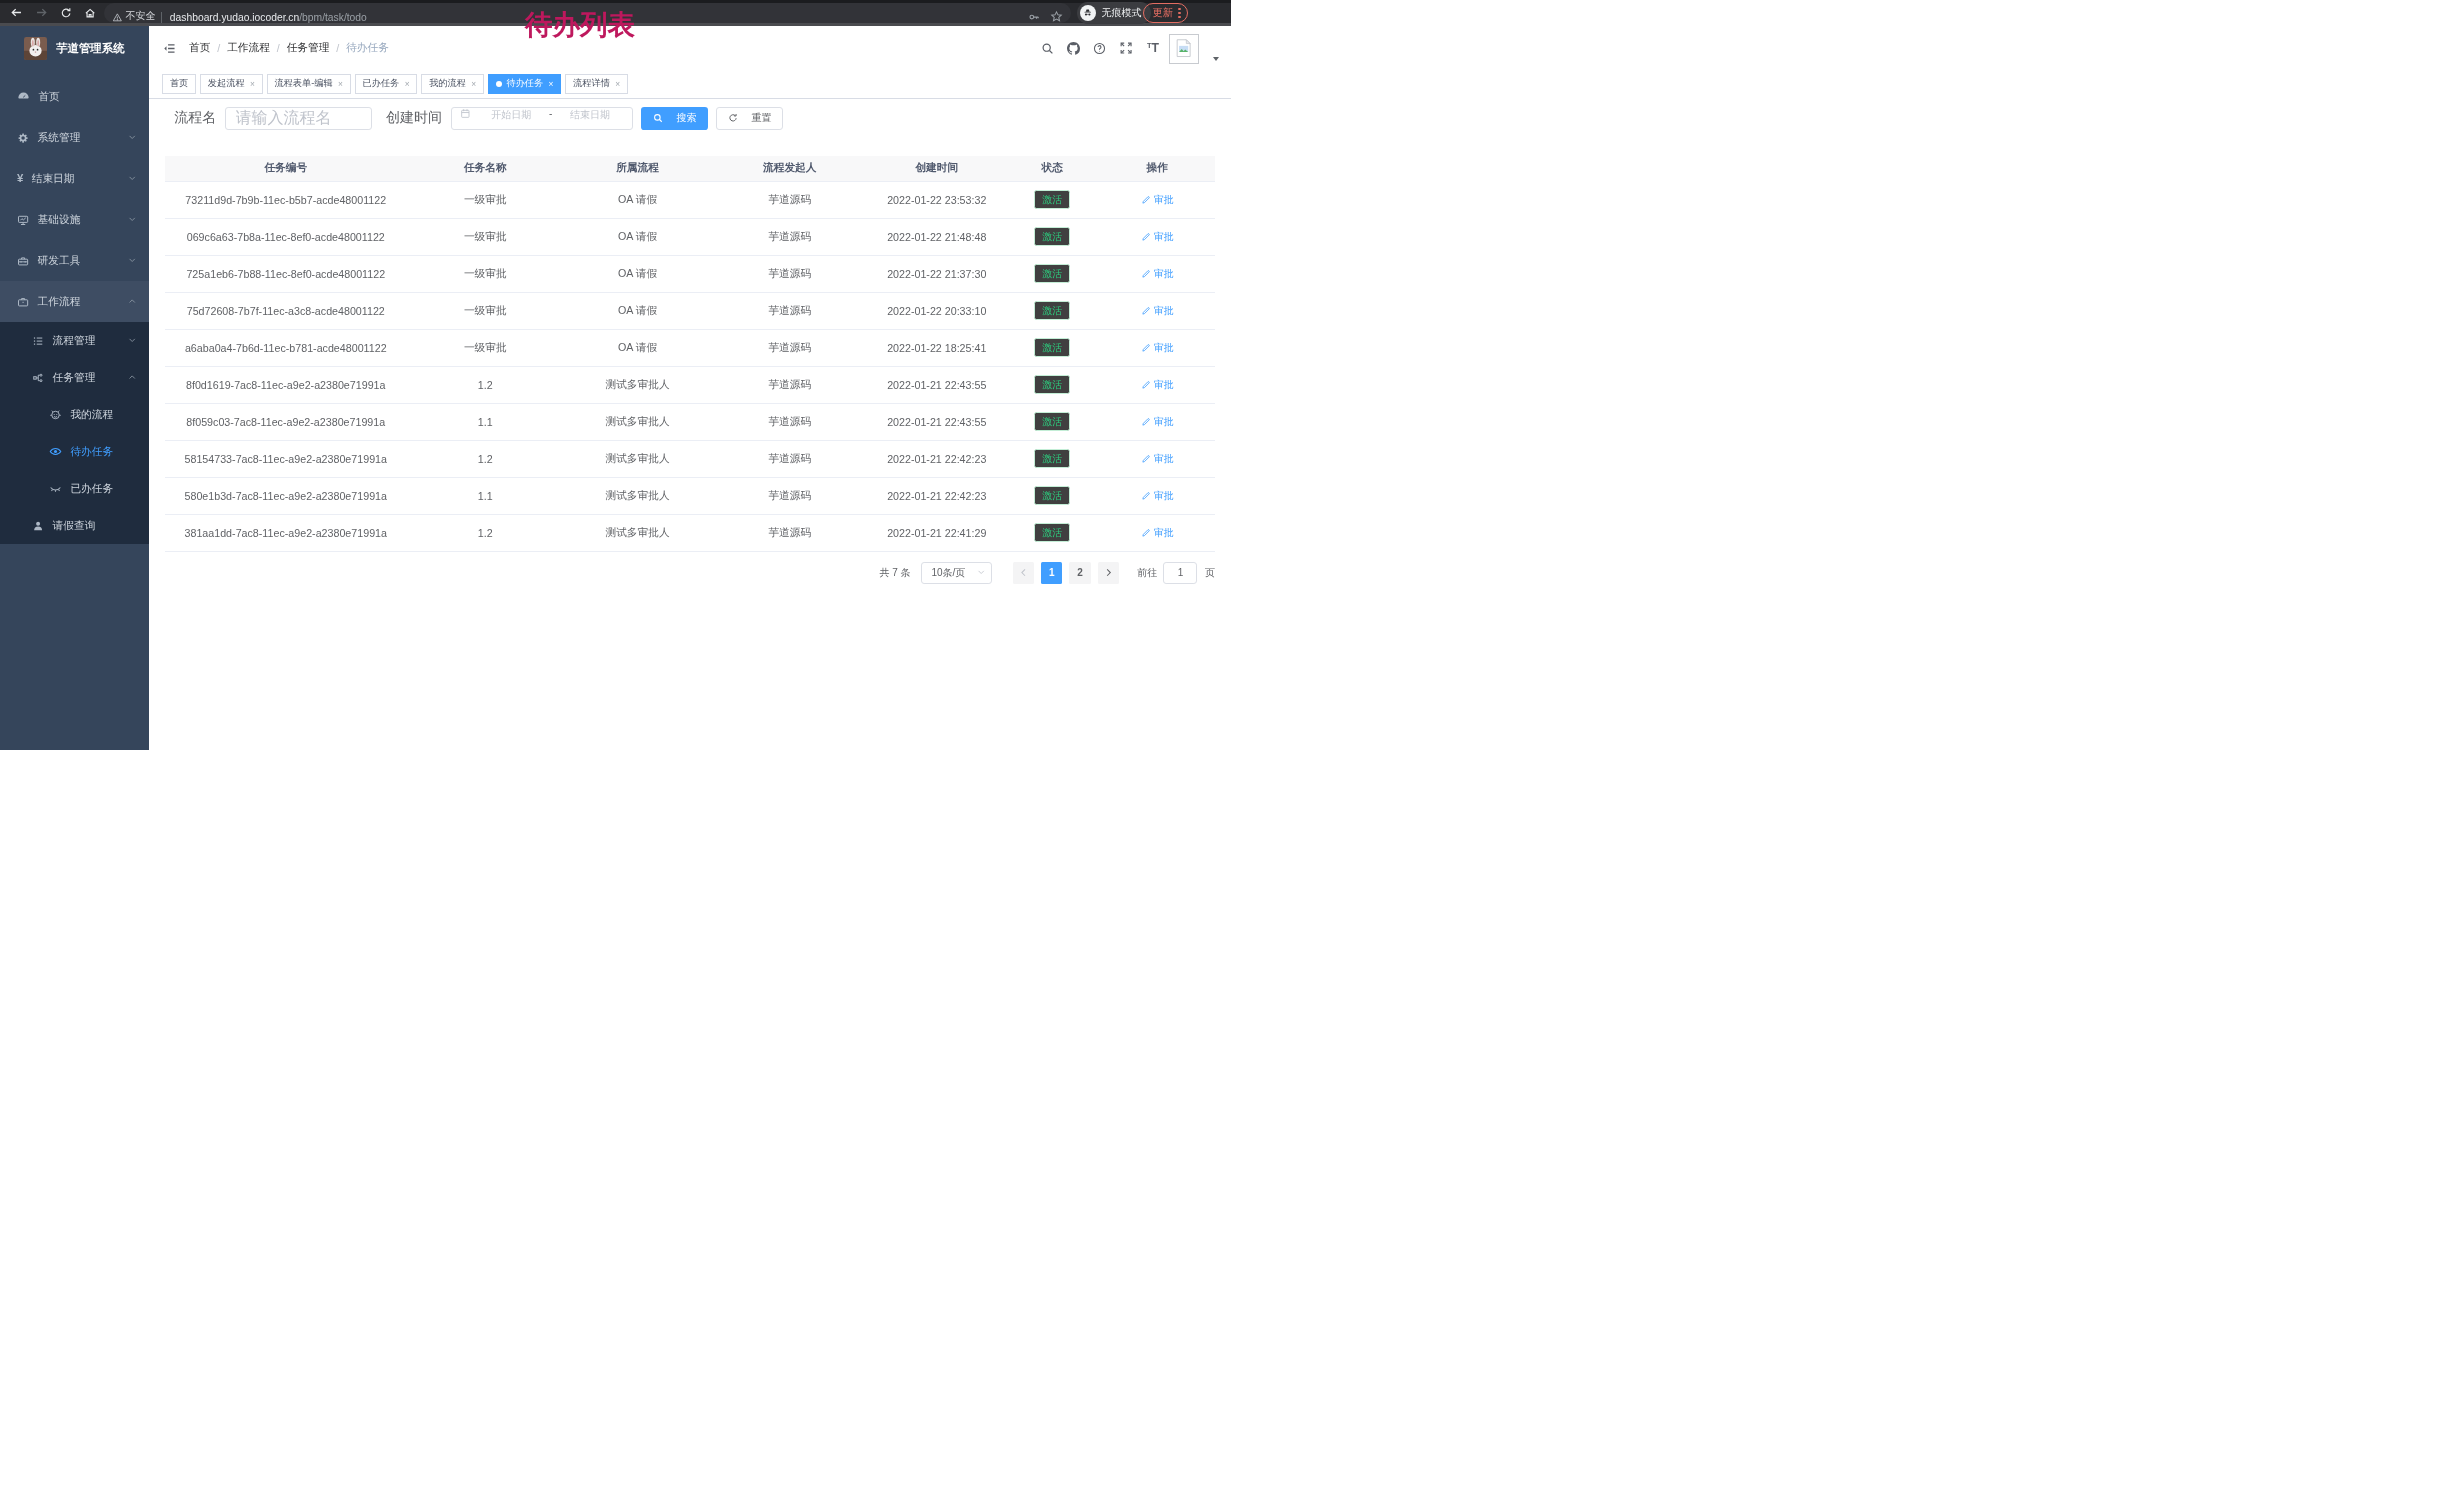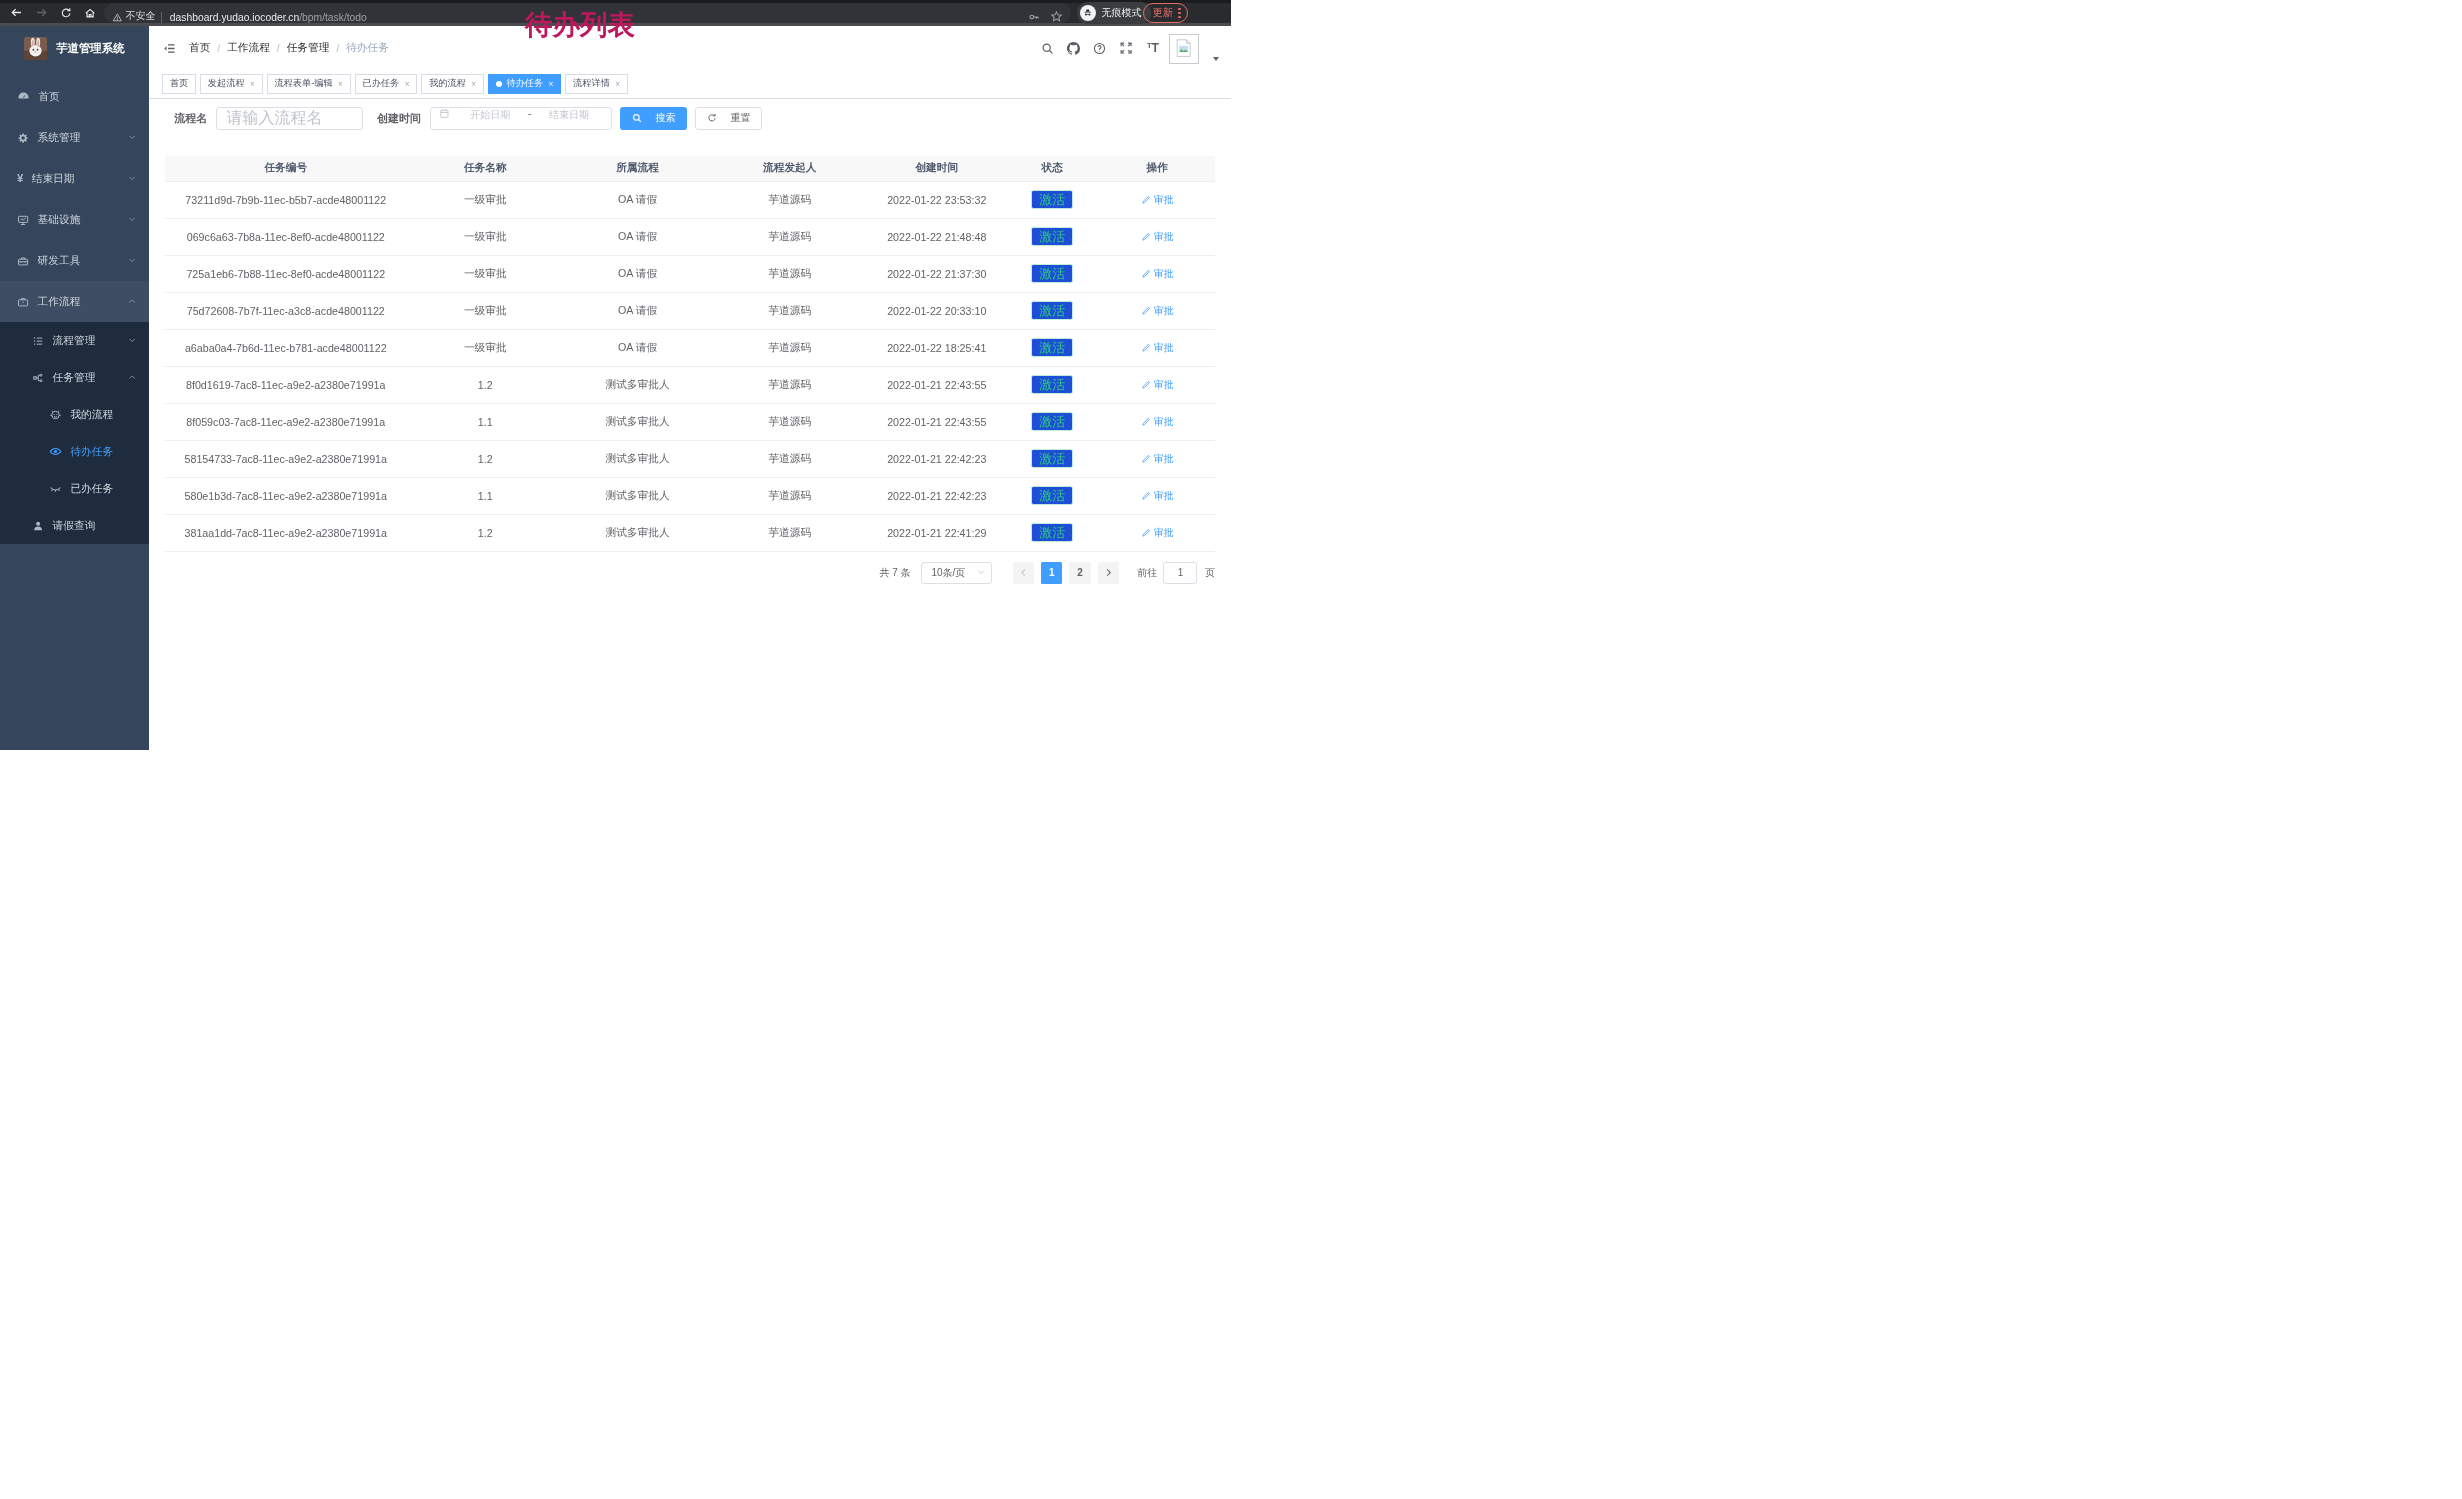--- a/index.html
+++ b/index.html
@@ -70,43 +70,43 @@
   .tabsbar { height:29px; border-bottom:0.8px solid #d8dce5; padding:3.8px 0 0 13px; display:flex; gap:3.8px; background:#fff; }
   .tab { height:20px; border:0.8px solid #d8dce5; background:#fff; color:#495060; font-size:9.2px;
     display:flex; align-items:center; gap:4.6px; padding:0 6.9px; cursor:pointer; white-space:nowrap; }
   .tab .x { font-size:8.4px; color:#a0a6ad; margin-left:0.8px; cursor:pointer; }
   .tab.active { background:#409eff; border-color:#409eff; color:#fff; }
   .tab.active .x { color:#fff; }
   .tab .dot { width:6.1px; height:6.1px; border-radius:50%; background:#fff; }
 
   .content { padding:0 16px; }
   .filter-row { display:flex; align-items:center; margin-top:7.6px; padding-left:9.2px; height:23px; }
-  .f-label { font-size:11px; font-weight:700; color:#606266; margin-right:9.2px; white-space:nowrap; }
+  .f-label { font-size:14px; font-weight:400; color:#606266; margin-right:9.2px; white-space:nowrap; }
   .name-input { width:147px; height:23px; border:0.8px solid #dcdfe6; border-radius:3.1px; padding:0 9.2px;
     font-size:16px; color:#606266; outline:none; margin-right:13.7px; }
   .name-input::placeholder { color:#c0c4cc; }
   .date-box { width:182px; height:23px; border:0.8px solid #dcdfe6; border-radius:3.1px; display:flex;
     padding:0 7.6px; color:#c0c4cc; font-size:10px; cursor:pointer; }
   .date-box .ic { color:#c0c4cc; margin-right:6.1px; display:inline-flex; }
   .date-ph { flex:1; text-align:center; }
   .date-sep { color:#606266; margin:0 3.1px; }
   .btn { height:23px; border-radius:3.1px; font-size:10px; display:flex; align-items:center; gap:14px;
     padding:0 10.7px; cursor:pointer; border:0.8px solid transparent; }
   .btn-search { background:#409eff; color:#fff; margin-left:7.6px; }
   .btn-reset { background:#fff; color:#606266; border-color:#dcdfe6; margin-left:7.6px; }
 
   .table { margin-top:26px; width:100%; }
   .t-head { display:flex; height:26px; background:#f8f8f9; align-items:center;
     border-bottom:0.8px solid #ebeef5; font-size:10.7px; font-weight:600; color:#515a6e; }
   .t-row { display:flex; height:37px; align-items:center; border-bottom:0.8px solid #ebeef5;
     font-size:10.7px; color:#606266; background:#fff; }
   .cell { text-align:center; padding:0 3.1px; overflow:hidden; white-space:nowrap; }
   .c0{width:23%;} .c1{width:15%;} .c2{width:14%;} .c3{width:15%;} .c4{width:13%;} .c5{width:9%;} .c6{width:11%;}
-  .badge { display:inline-block; padding:0 6.9px; height:18.3px; line-height:17px; font-size:13px;
-    color:#2dc97c; background:#1d4ed8; border:0.8px solid #c3eed6; border-radius:2.3px; }
+  .badge { display:inline-block; padding:0 6.9px; height:18.3px; line-height:17px; font-size:10px;
+    color:#2dc97c; background:#404040; border:0.8px solid #c3eed6; border-radius:2.3px; }
   .act-link { color:#409eff; font-size:10px; display:inline-flex; align-items:center; gap:3.1px; cursor:pointer; }
 
   .pager { display:flex; align-items:center; justify-content:flex-end; margin-top:10.7px; font-size:10px; color:#606266; }
   .pg-total { margin-right:10.7px; }
   .pg-select { width:71px; height:21.4px; border:0.8px solid #dcdfe6; border-radius:3.1px; display:flex;
     align-items:center; justify-content:space-between; padding:0 6.1px 0 9.2px; color:#606266; cursor:pointer; margin-right:20.6px; }
   .pg-btn { min-width:21.4px; height:21.4px; border-radius:1.5px; background:#f4f4f5; display:flex; align-items:center;
     justify-content:center; margin-left:6.9px; cursor:pointer; font-weight:700; color:#606266; }
   .pg-btn.disabled { color:#c0c4cc; }
   .pg-btn.current { background:#409eff; color:#fff; }

